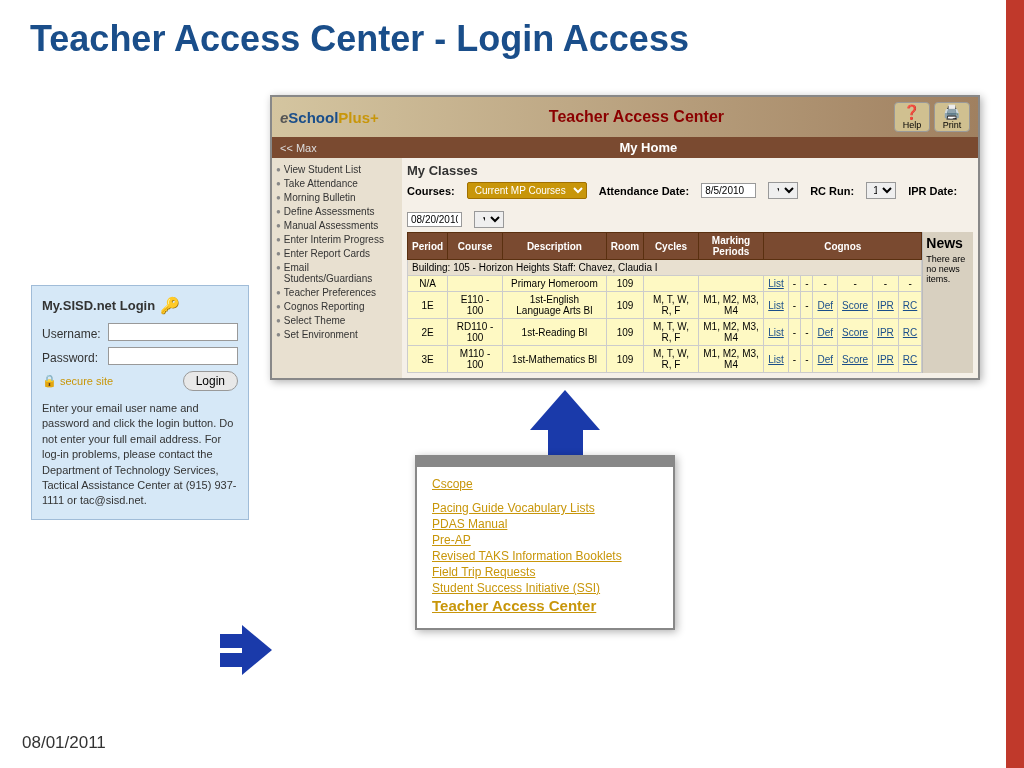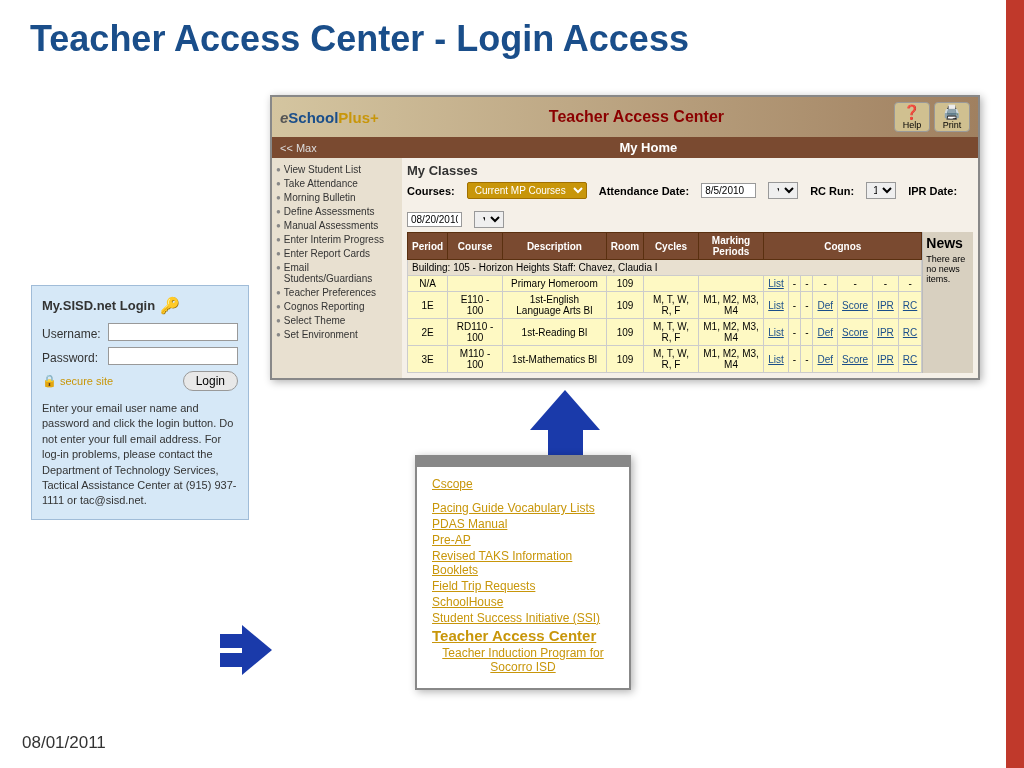--- a/index.html
+++ b/index.html
@@ -334,21 +334,21 @@
       font-weight: bold;
       font-size: 14px;
       margin-bottom: 3px;
     }
 
     
     .links-box {
       position: absolute;
       top: 455px;
       left: 415px;
-      width: 216px;
+      width: 260px;
       background: #fff;
       border: 2px solid #888;
       box-shadow: 2px 2px 8px rgba(0,0,0,0.3);
       padding: 12px 15px;
       text-align: center;
     }
     .links-box-header {
       background: #888;
       height: 10px;
       margin: -12px -15px 10px -15px;
@@ -597,19 +597,17 @@
 
 <div class="links-box">
   <div class="links-box-header"></div>
   <span class="link-item">Cscope</span>
   <div class="link-spacer"></div>
   <span class="link-item">Pacing Guide Vocabulary Lists</span>
   <span class="link-item">PDAS Manual</span>
   <span class="link-item">Pre-AP</span>
   <span class="link-item">Revised TAKS Information Booklets</span>
   <span class="link-item">Field Trip Requests</span>
-  <span class="link-item">SchoolHouse</span>
   <span class="link-item">Student Success Initiative (SSI)</span>
   <span class="link-item tac-bold">Teacher Access Center</span>
-  <span class="link-item" style="text-align:center;display:block;">Teacher Induction Program for Socorro ISD</span>
 </div>
 
 <div class="date-label">08/01/2011</div>
 
 </body></html>

